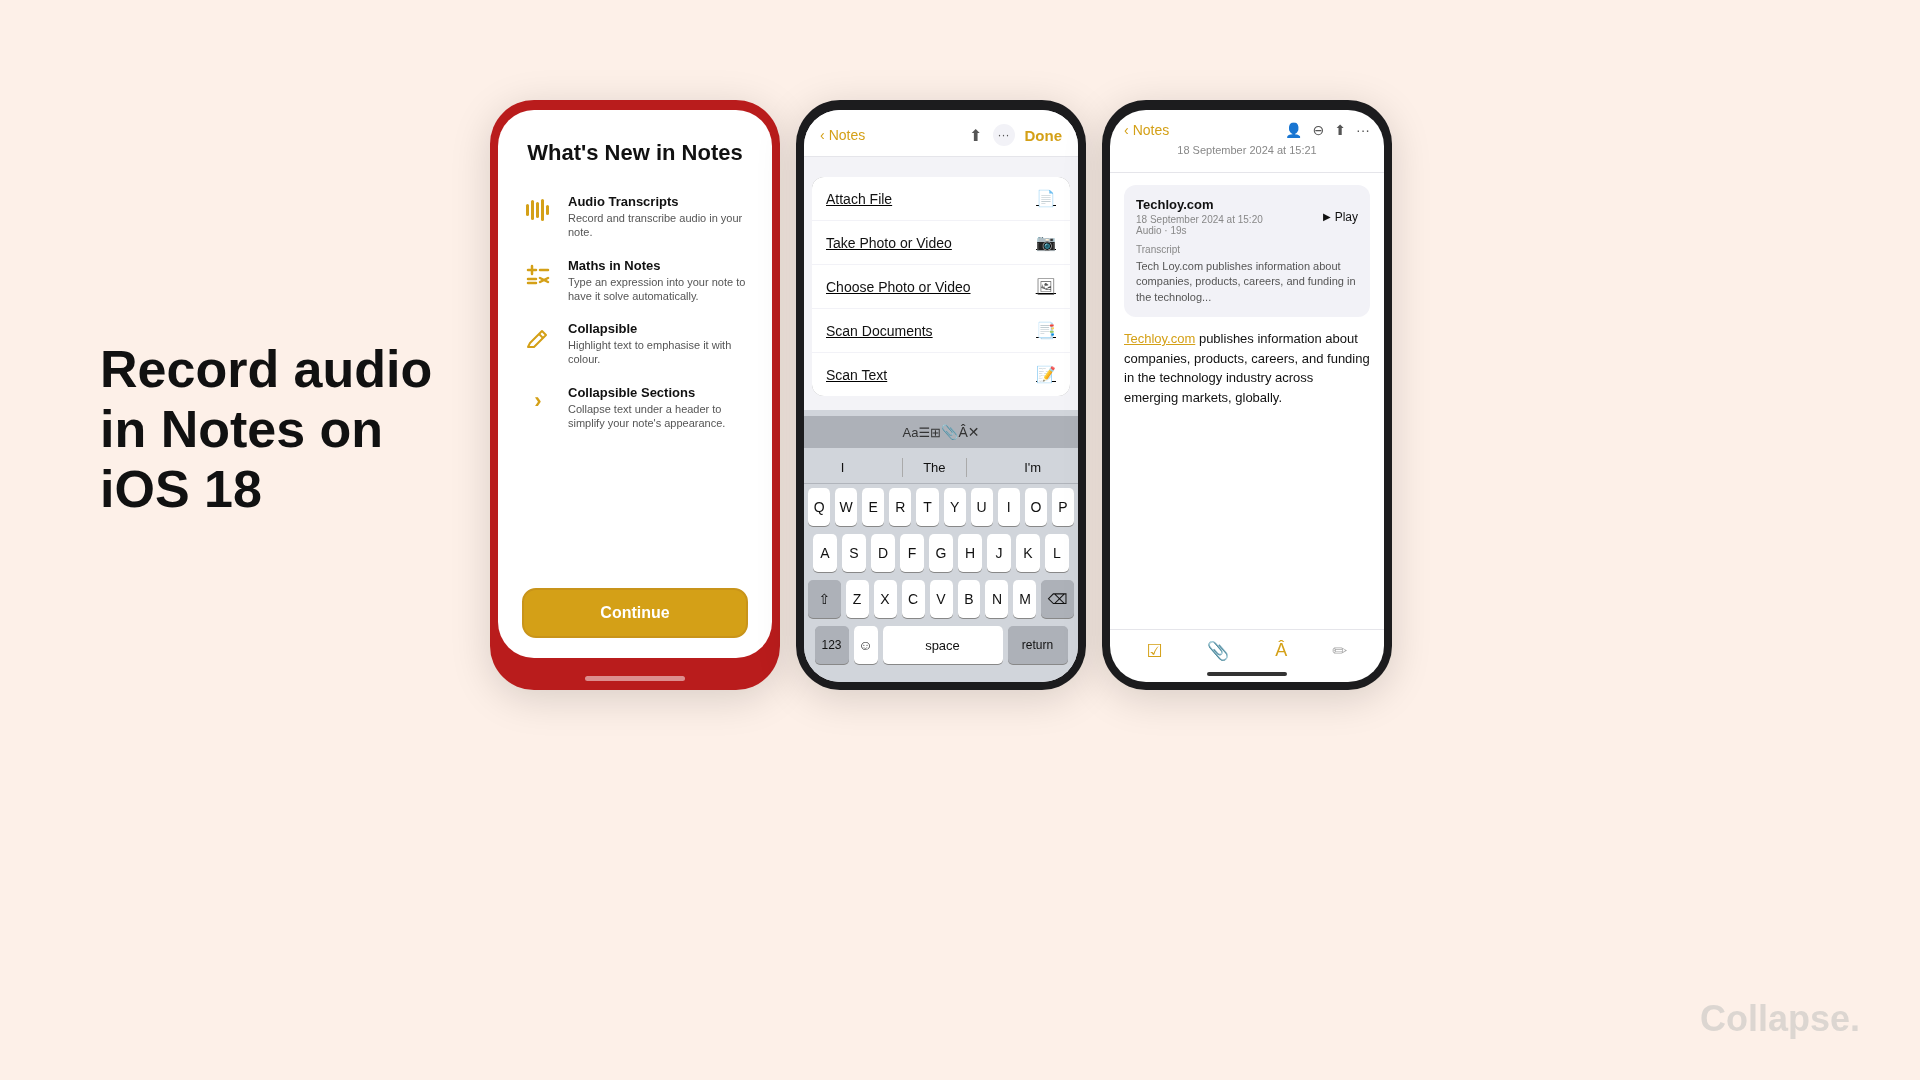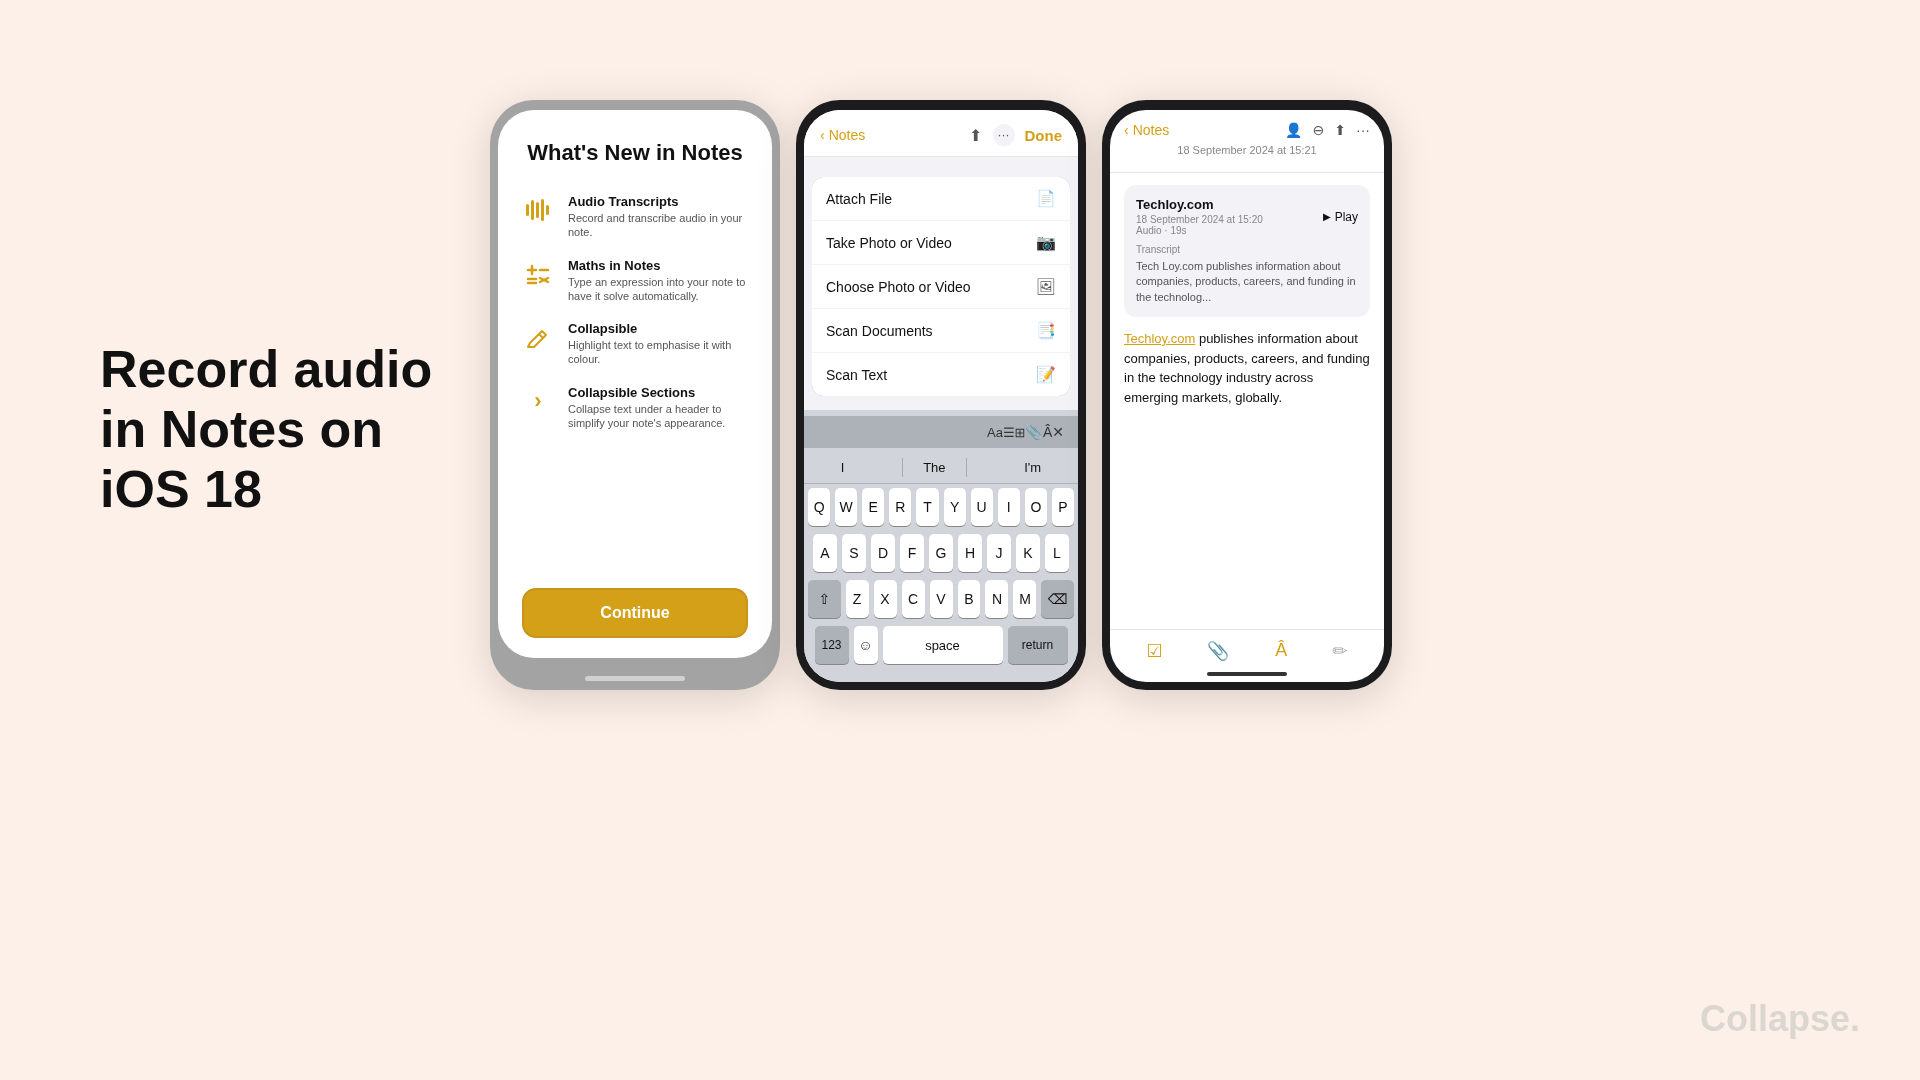--- a/index.html
+++ b/index.html
@@ -40,21 +40,21 @@
     .phone {
       background: #fff;
       border-radius: 44px;
       overflow: hidden;
       position: relative;
       box-shadow: 0 8px 40px rgba(0,0,0,0.15);
     }
     .phone1 {
       width: 290px;
       height: 590px;
-      background: #a3a3a3;
+      background: #b91c1c;
       display: flex;
       flex-direction: column;
     }
     .phone1-screen {
       background: #fff;
       margin: 10px 8px 8px 8px;
       border-radius: 36px;
       flex: 1;
       overflow: hidden;
       display: flex;
@@ -169,20 +169,21 @@
     .menu-bg {
       background: rgba(242,242,247,0.95);
       flex: 1;
       position: relative;
     }
     .menu-list {
       background: #a3a3a3;
       border-radius: 12px;
       margin: 8px;
       overflow: hidden;
+      text-decoration: underline;
     }
     .menu-item {
       display: flex;
       align-items: center;
       justify-content: space-between;
       padding: 12px 14px;
       border-bottom: 1px solid #f2f2f7;
       background: #fff;
       font-size: 14px;
       color: #111;
@@ -200,21 +201,21 @@
 
     
     .keyboard-area {
       background: #d1d5db;
       padding: 6px 0;
     }
     .toolbar-row {
       background: #adb1b8;
       display: flex;
       align-items: center;
-      justify-content: flex-end;
+      justify-content: center;
       padding: 8px 14px;
       margin-bottom: 4px;
     }
     .suggestions-row {
       background: #d1d5db;
       display: flex;
       justify-content: space-around;
       padding: 6px 4px;
       border-bottom: 1px solid #b0b4bb;
     }

